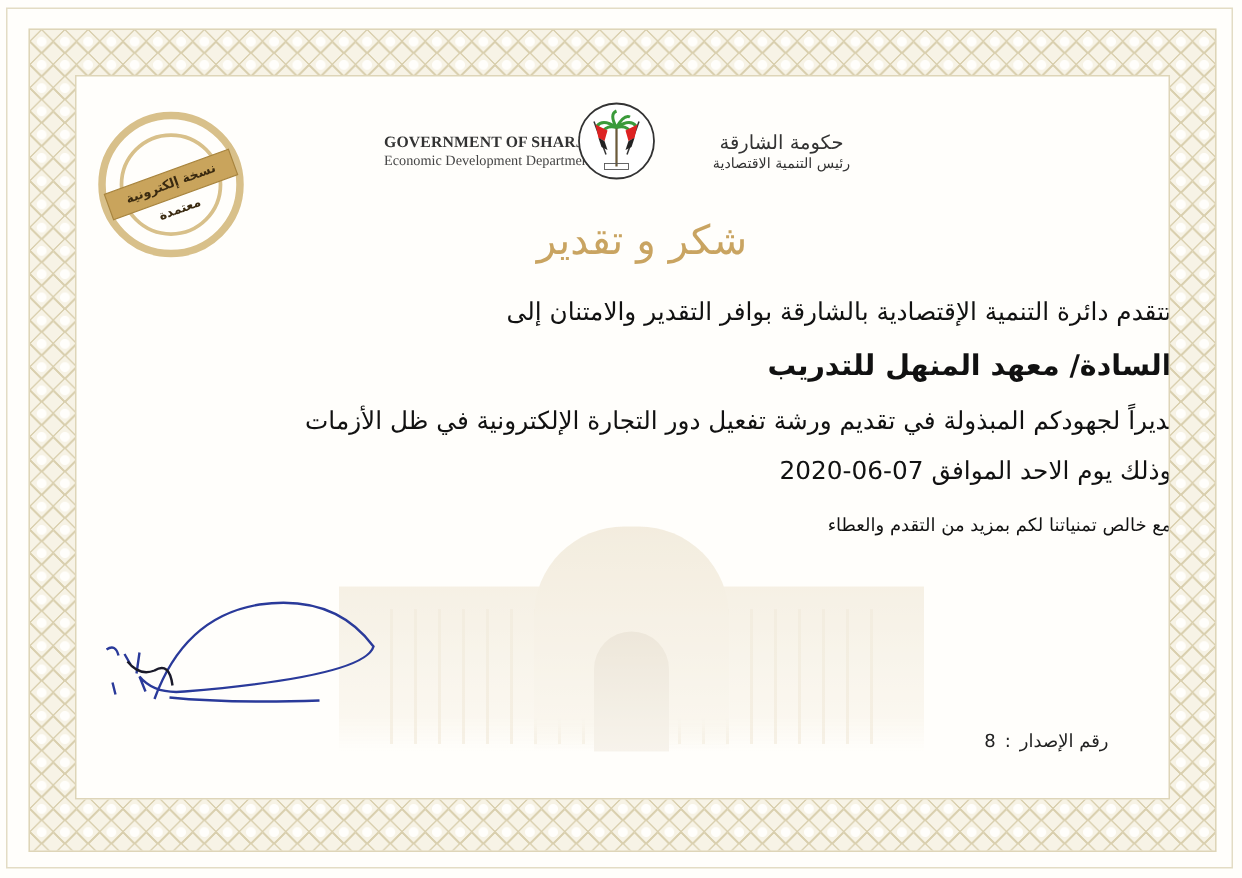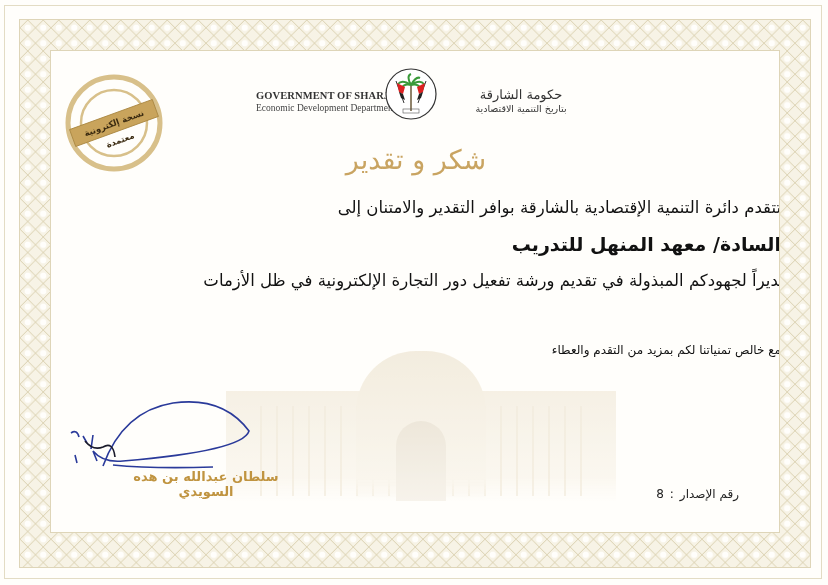--- a/index.html
+++ b/index.html
@@ -30,21 +30,21 @@
   .gov-en .t2 { font-family:"Liberation Serif", serif; font-size:9.5px; color:#444; margin-top:2px; }
   .emblem { position:absolute; left:333px; top:16px; width:54px; height:54px; }
   .gov-ar { position:absolute; left:405px; top:36px; width:130px; direction:rtl; text-align:center; }
   .gov-ar .t1 { font-size:13px; color:#333; font-family:"DejaVu Serif", serif; }
   .gov-ar .t2 { font-size:9.5px; color:#333; margin-top:1px; }
 
   
   .stamp { position:absolute; left:13px; top:22px; width:100px; height:100px; }
 
   
-  .title { position:absolute; left:0; width:730px; top:93px; text-align:center; direction:rtl; font-family:"DejaVu Serif", serif; font-size:27px; color:#c9a461; }
+  .title { position:absolute; left:0; width:730px; top:93px; text-align:center; direction:rtl; font-family:"DejaVu Serif", serif; font-size:27px; color:#c9a461;padding-left:12px; }
   .line { position:absolute; left:0; width:730px; text-align:right; direction:rtl; color:#111; }
   .l1 { top:147px; font-size:16.5px; }
   .l2 { top:182px; font-size:19px; font-weight:bold; }
   .l3 { top:220px; font-size:16.5px;padding-left:11px; }
   .l4 { top:253px; font-size:16.5px; }
   .l5 { top:292px; font-size:12px; }
 
   
   .sig { position:absolute; left:12px; top:340px; width:200px; height:90px; }
   .signer { position:absolute; left:60px; top:418px; width:190px; text-align:center; direction:rtl; color:#c09440; }
@@ -100,35 +100,35 @@
       <path d="M15 25 L19 27 L21 33 L17 31 Z" fill="#222"></path>
       <path d="M42 14 L34 36" stroke="#333" stroke-width="1"></path>
       <path d="M41 16 L33 20 L35 27 L39 25 Z" fill="#d22"></path>
       <path d="M39 25 L35 27 L33 33 L37 31 Z" fill="#222"></path>
       <rect x="19" y="42" width="16" height="4" fill="none" stroke="#555" stroke-width="0.6"></rect>
     </svg>
   </div>
 
   <div class="gov-ar">
     <div class="t1">حكومة الشارقة</div>
-    <div class="t2">بتاريخ التنمية الاقتصادية</div>
+    <div class="t2">رئيس التنمية الاقتصادية</div>
   </div>
 
   <div class="title">شكر و تقدير</div>
   <div class="line l1">تتقدم دائرة التنمية الإقتصادية بالشارقة بوافر التقدير والامتنان إلى</div>
   <div class="line l2">السادة/ معهد المنهل للتدريب</div>
   <div class="line l3">تقديراً لجهودكم المبذولة في تقديم ورشة تفعيل دور التجارة الإلكترونية في ظل الأزمات</div>
+  <div class="line l4">وذلك يوم الاحد الموافق 07-06-2020</div>
   <div class="line l5">مع خالص تمنياتنا لكم بمزيد من التقدم والعطاء</div>
 
   <div class="sig">
     <svg width="200" height="90" viewBox="0 0 200 90">
       <path d="M40 75 Q60 20 110 12 Q160 5 186 40 Q180 60 60 70 Q40 72 30 60 L34 70 M20 45 L24 52 M30 44 L28 58 M8 42 Q14 38 16 46 M12 64 L14 72 M50 74 Q90 78 150 76" stroke="#2a3a9a" stroke-width="1.6" fill="none"></path>
       <path d="M22 50 Q30 60 40 56 Q50 50 52 66" stroke="#1a1a2a" stroke-width="1.6" fill="none"></path>
     </svg>
   </div>
   <div class="signer">
-    <div class="name">سلطان عبدالله بن هده السويدي</div>
   </div>
 
   <div class="issue issue-no">
     <span>رقم الإصدار</span><span class="sep">:</span><span>8</span>
   </div>
 </div>
 
 </body></html>

